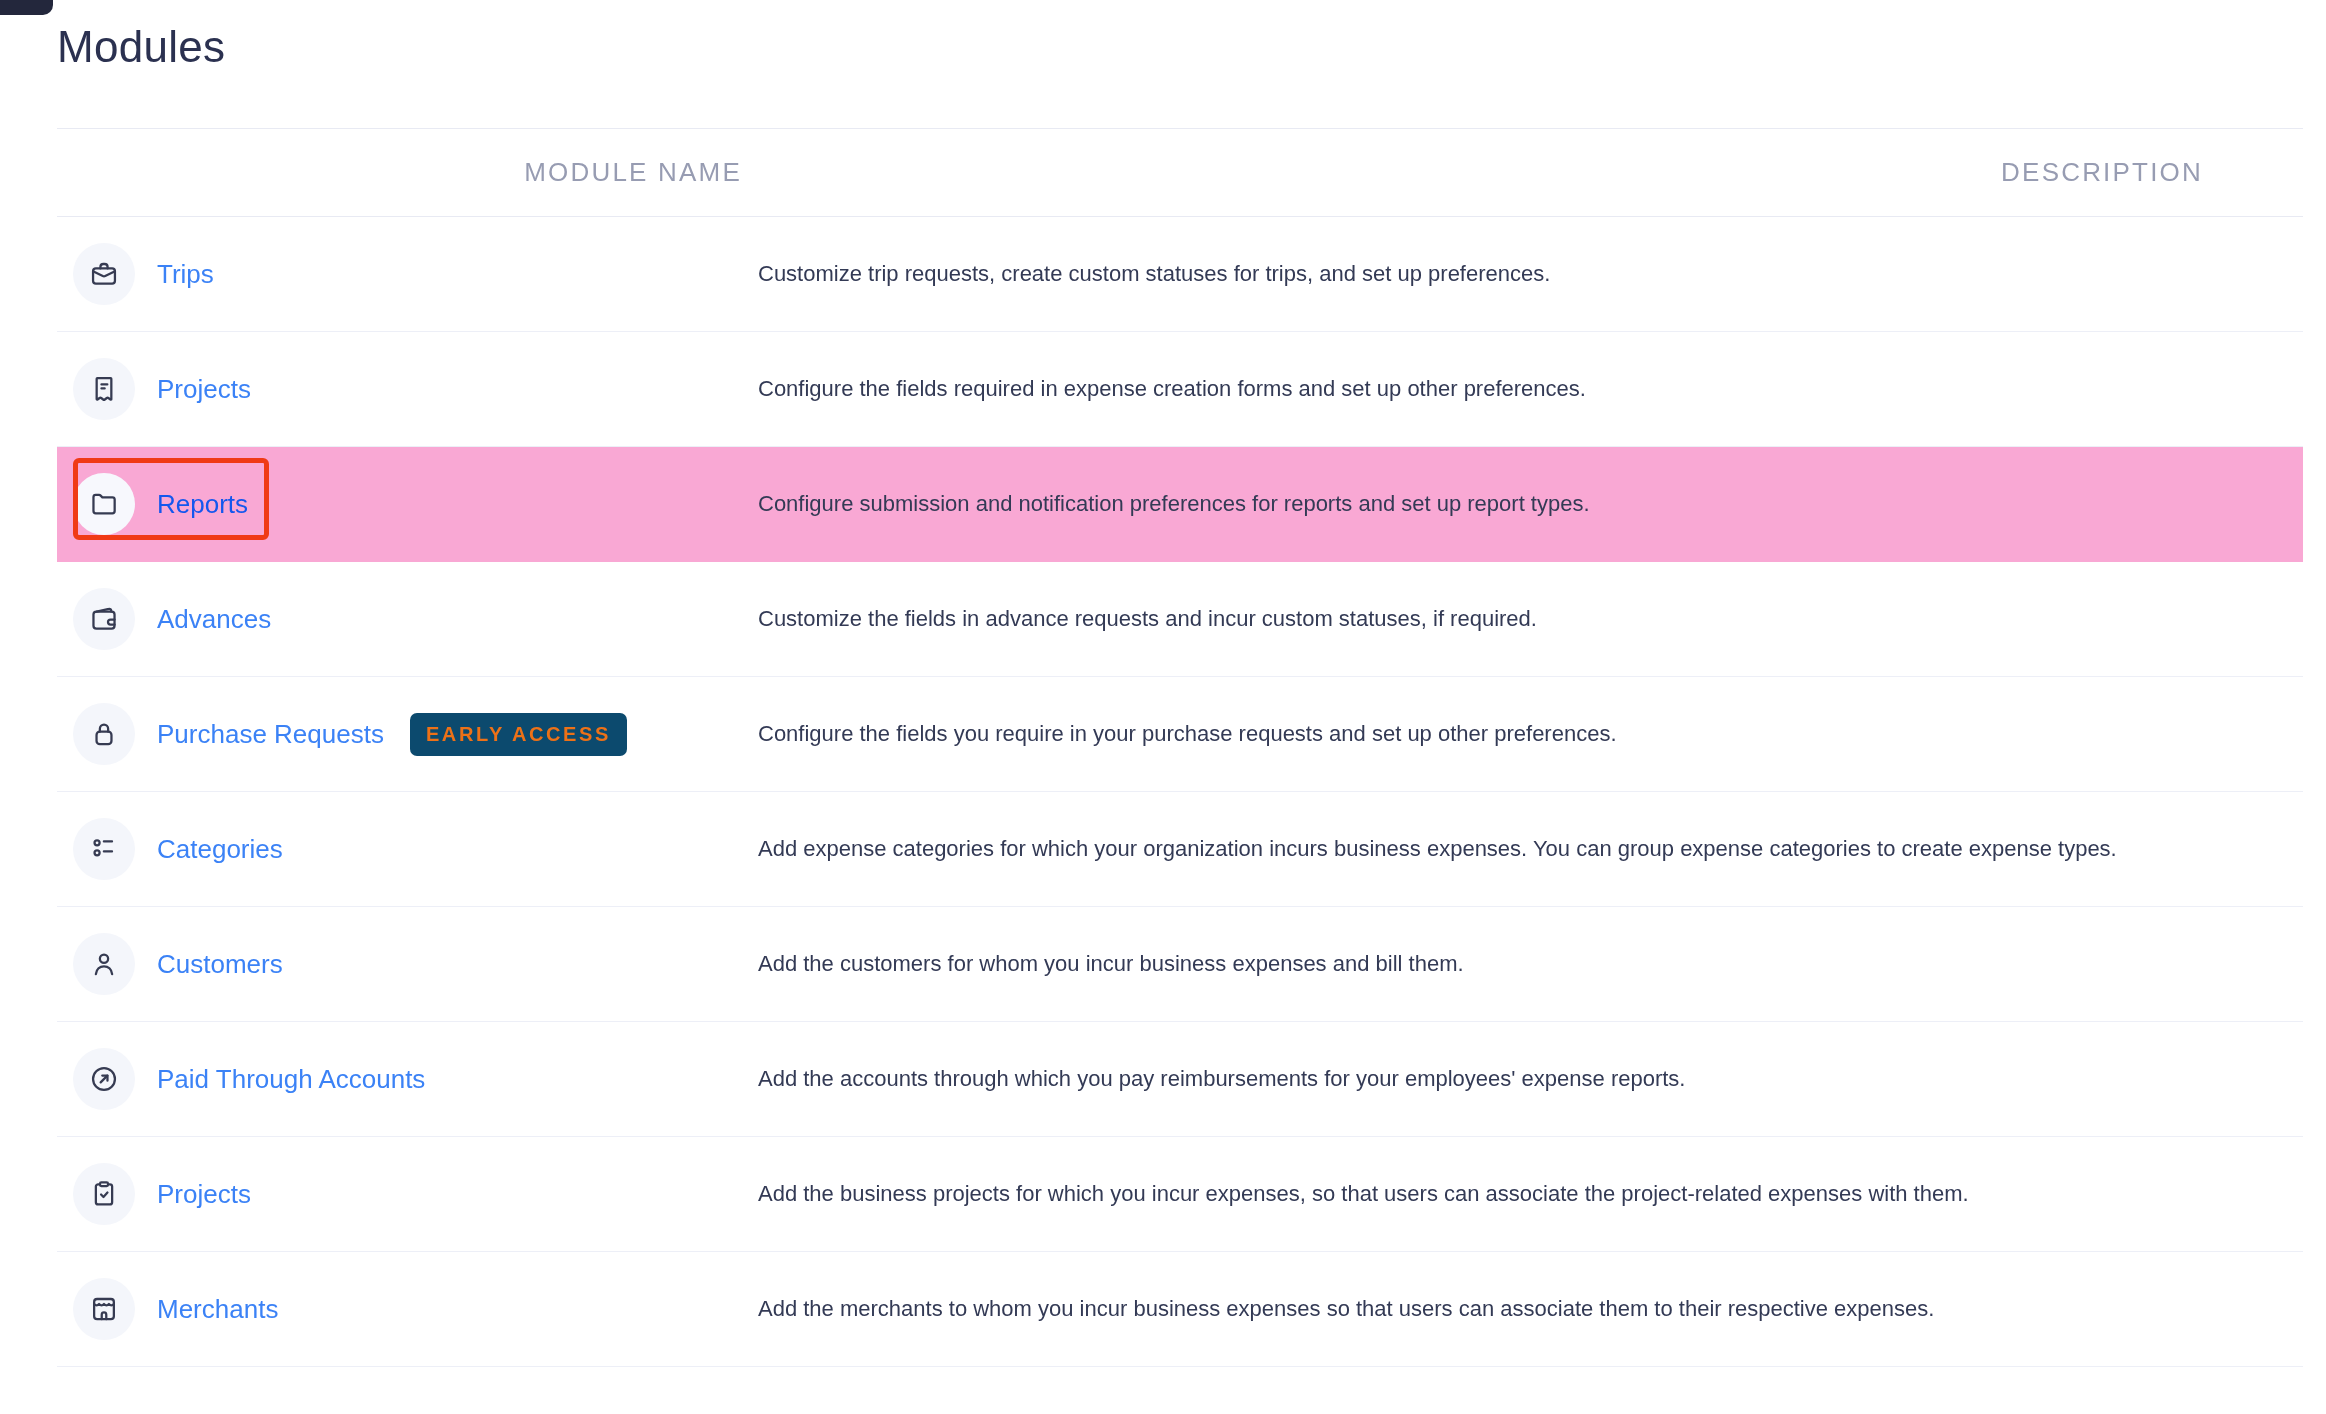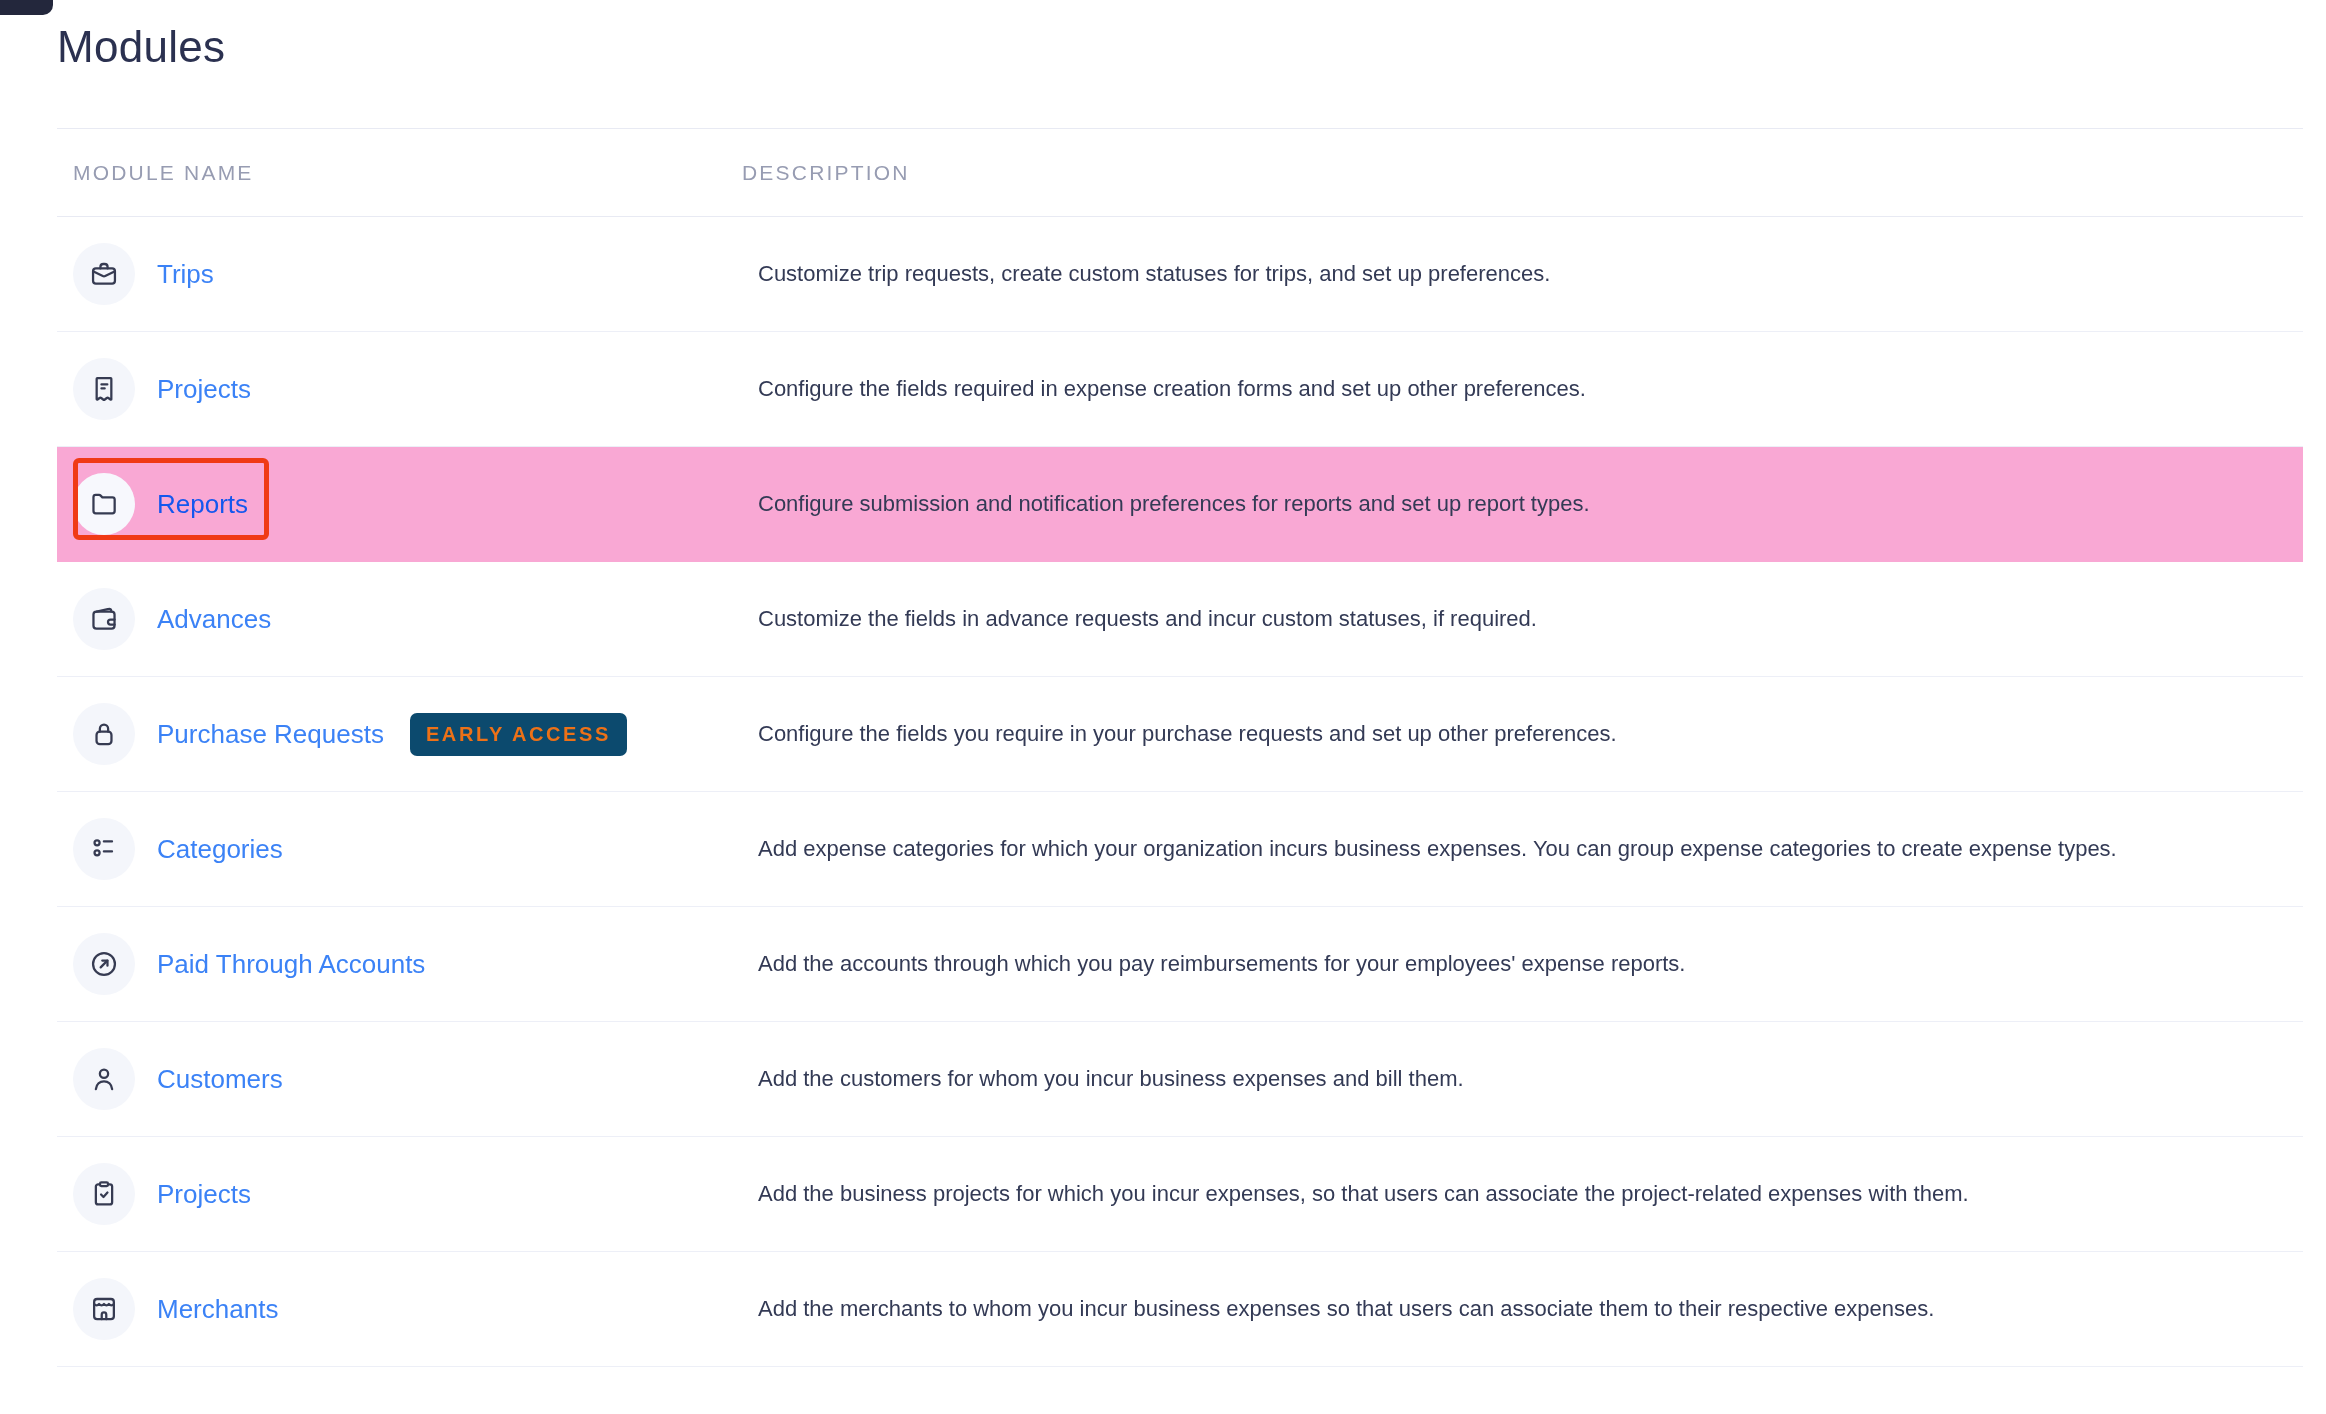--- a/index.html
+++ b/index.html
@@ -28,23 +28,24 @@
     border-top: 1px solid #e8eaf3;
   }
   .table-header {
     display: flex; align-items: center;
     height: 88px;
     border-bottom: 1px solid #e8eaf3;
   }
   .col-name { width: 685px; flex: none; padding-left: 16px; }
   .col-desc { flex: 1; padding-right: 100px; }
   .header-cell {
-    font-size: 21px; font-weight: 400;
+    font-size: 26px; font-weight: 400;
     letter-spacing: 2.2px;
     color: #979cb2;
+    text-align: right;
   }
   .module-row {
     position: relative;
     display: flex; align-items: center;
     min-height: 115px;
     padding: 24px 0;
     border-bottom: 1px solid #edeff7;
     gap: 16px;
   }
   .module-row.highlighted {
@@ -204,49 +205,49 @@
       <a class="module-link">Categories</a>
 
     </div>
     <div class="desc-cell">Add expense categories for which your organization incurs business expenses. You can group expense categories to create expense types.</div>
 
   </div>
       <div class="module-row">
     <div class="name-cell">
       <span class="icon-circle">
             <svg viewBox="0 0 24 24">
+              <circle cx="12" cy="8" r="3.1"></circle>
+              <path d="M5.9 19.6c.4-3.7 2.9-5.9 6.1-5.9s5.7 2.2 6.1 5.9"></path>
+            </svg>
+          </span>
+      <a class="module-link">Customers</a>
+
+    </div>
+    <div class="desc-cell">Add the customers for whom you incur business expenses and bill them.</div>
+
+  </div>
+      <div class="module-row">
+    <div class="name-cell">
+      <span class="icon-circle">
+            <svg viewBox="0 0 24 24">
               <circle cx="12" cy="12" r="8.2"></circle>
               <path d="M9.5 14.5l5-5"></path>
               <path d="M10.7 9.4h3.9v3.9"></path>
             </svg>
           </span>
       <a class="module-link">Paid Through Accounts</a>
 
     </div>
     <div class="desc-cell">Add the accounts through which you pay reimbursements for your employees' expense reports.</div>
 
   </div>
       <div class="module-row">
     <div class="name-cell">
       <span class="icon-circle">
             <svg viewBox="0 0 24 24">
-              <circle cx="12" cy="8" r="3.1"></circle>
-              <path d="M5.9 19.6c.4-3.7 2.9-5.9 6.1-5.9s5.7 2.2 6.1 5.9"></path>
-            </svg>
-          </span>
-      <a class="module-link">Customers</a>
-
-    </div>
-    <div class="desc-cell">Add the customers for whom you incur business expenses and bill them.</div>
-
-  </div>
-      <div class="module-row">
-    <div class="name-cell">
-      <span class="icon-circle">
-            <svg viewBox="0 0 24 24">
               <path d="M9 4.7H7.6A1.7 1.7 0 0 0 5.9 6.4v11.7c0 .94.76 1.7 1.7 1.7h8.8c.94 0 1.7-.76 1.7-1.7V6.4a1.7 1.7 0 0 0-1.7-1.7H15"></path>
               <rect x="9" y="3.3" width="6" height="2.8" rx="1"></rect>
               <path d="M9.8 12.4l1.8 1.8 3-3.3"></path>
             </svg>
           </span>
       <a class="module-link">Projects</a>
 
     </div>
     <div class="desc-cell">Add the business projects for which you incur expenses, so that users can associate the project-related expenses with them.</div>
 

